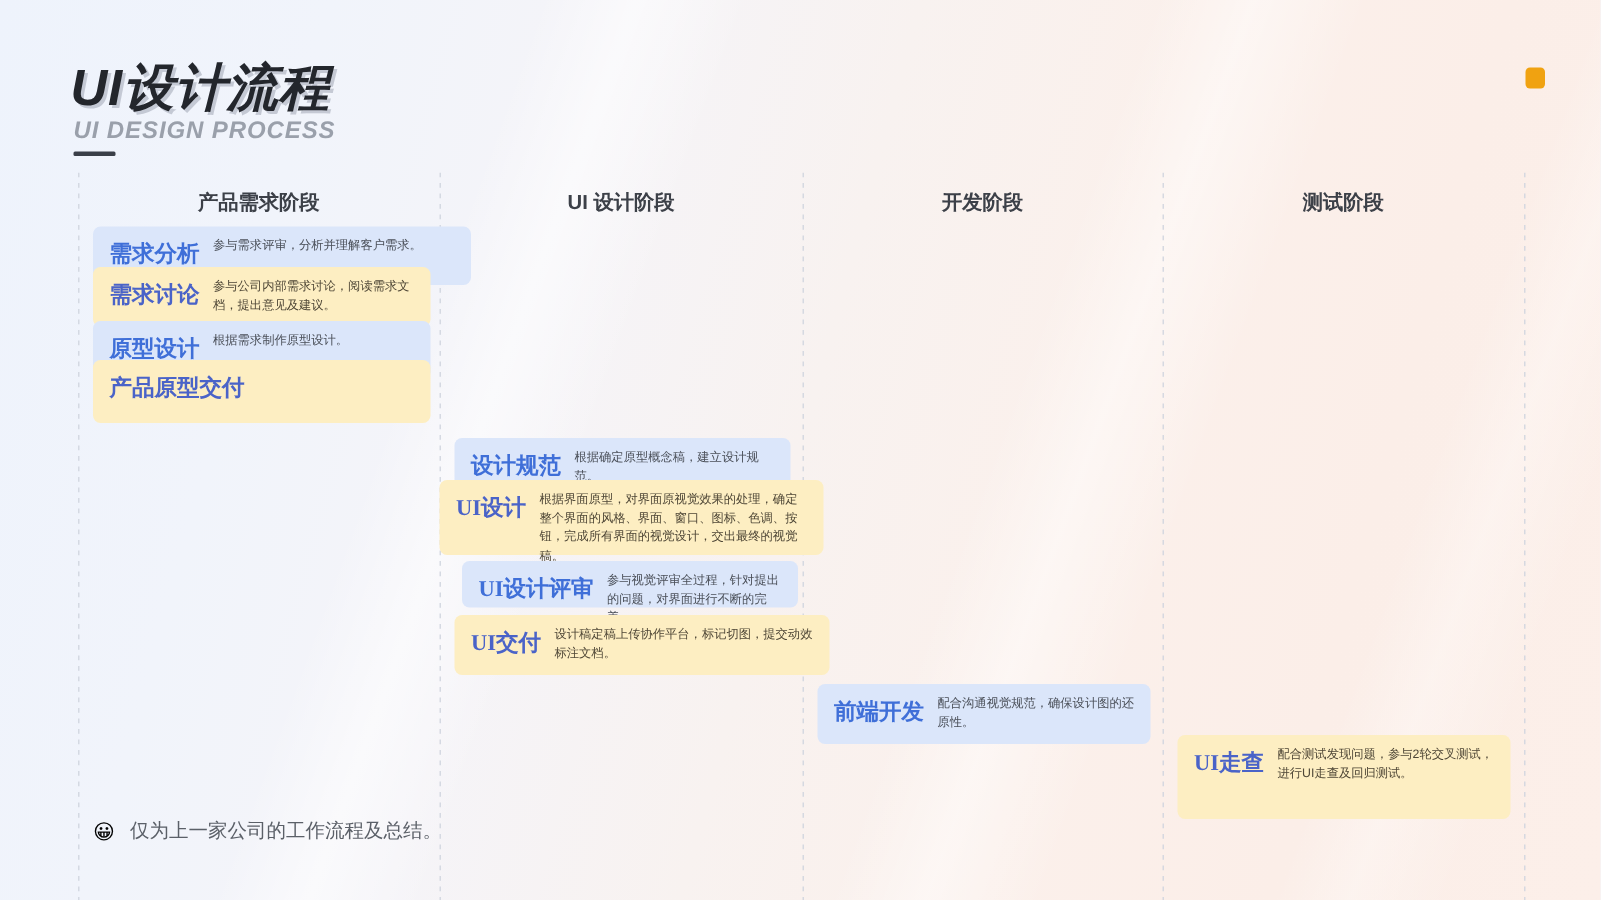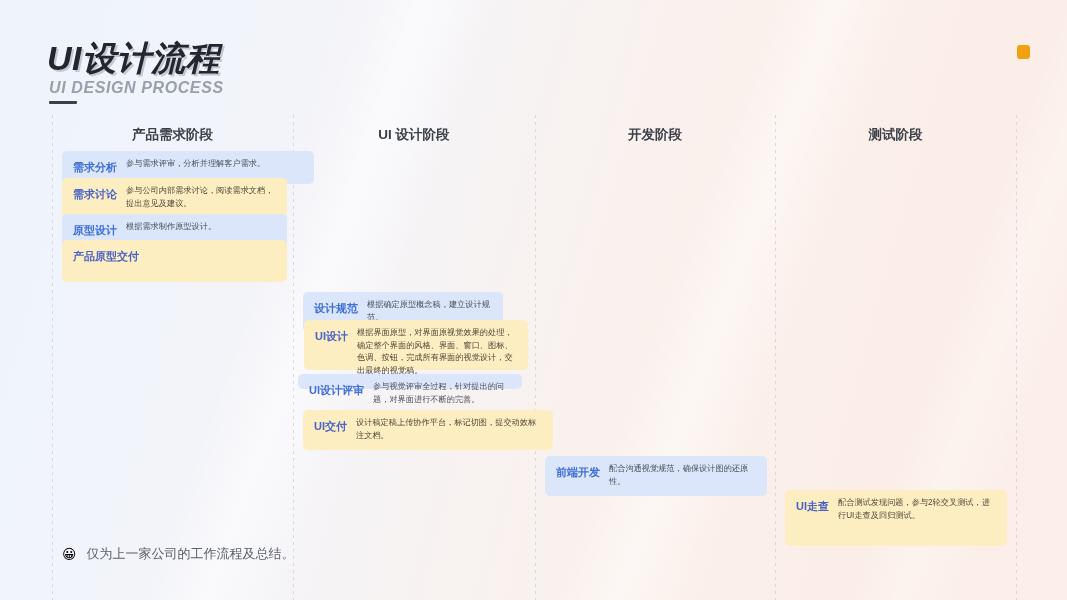--- a/index.html
+++ b/index.html
@@ -81,22 +81,23 @@
     border-radius:5px;
     padding:7px 10px 8px 11px;
     display:flex;
     align-items:flex-start;
     gap:9px;
     line-height:1.55;
   }
   .card.blue   { background:#dbe6fa; }
   .card.yellow { background:#fdeec2; }
   .card .tag {
-    font-size:11px; font-weight:bold; white-space:nowrap; flex:0 0 auto;
+    font-size:15px; font-weight:bold; white-space:nowrap; flex:0 0 auto;
     padding-top:.5px;
+    font-family:Liberation Serif, serif;
   }
   .card.blue .tag   { color:#3f6fd8; }
   .card.yellow .tag { color:#4a63c8; }
   .card .desc {
     font-size:8.2px; color:#4a4f58; flex:1 1 auto;
   }
   .card.yellow .desc { color:#4e4636; }
 
   
   .note {
@@ -139,31 +140,31 @@
 
   <div class="card blue" style="left:62px; top:214px; width:225px;">
     <span class="tag">原型设计</span>
     <span class="desc">根据需求制作原型设计。</span>
   </div>
 
   <div class="card yellow" style="left:62px; top:240px; width:225px; height:42px;">
     <span class="tag">产品原型交付</span>
   </div>
 
-  <div class="card blue" style="left:303px; top:292px; width:200px;">
+  <div class="card blue" style="left:303px; top:292px; width:224px;">
     <span class="tag">设计规范</span>
     <span class="desc">根据确定原型概念稿，建立设计规范。</span>
   </div>
 
-  <div class="card yellow" style="left:304px; top:320px; width:224px; height:50px;">
+  <div class="card yellow" style="left:293px; top:320px; width:256px; height:50px;">
     <span class="tag">UI设计</span>
     <span class="desc">根据界面原型，对界面原视觉效果的处理，确定整个界面的风格、界面、窗口、图标、色调、按钮，完成所有界面的视觉设计，交出最终的视觉稿。</span>
   </div>
 
-  <div class="card blue" style="left:298px; top:374px; width:224px; height:15px;">
+  <div class="card blue" style="left:308px; top:374px; width:224px; height:31px;">
     <span class="tag">UI设计评审</span>
     <span class="desc">参与视觉评审全过程，针对提出的问题，对界面进行不断的完善。</span>
   </div>
 
   <div class="card yellow" style="left:303px; top:410px; width:250px;">
     <span class="tag">UI交付</span>
     <span class="desc">设计稿定稿上传协作平台，标记切图，提交动效标注文档。</span>
   </div>
 
   <div class="card blue" style="left:545px; top:456px; width:222px;">

